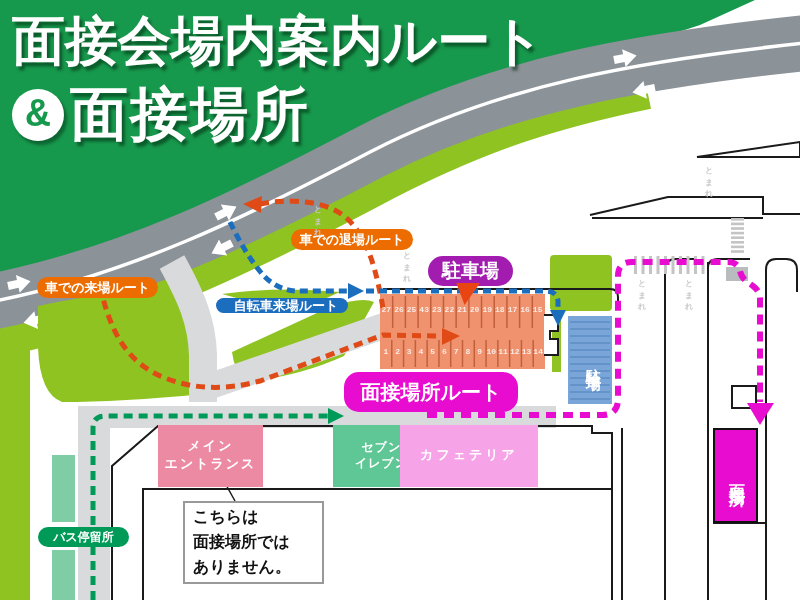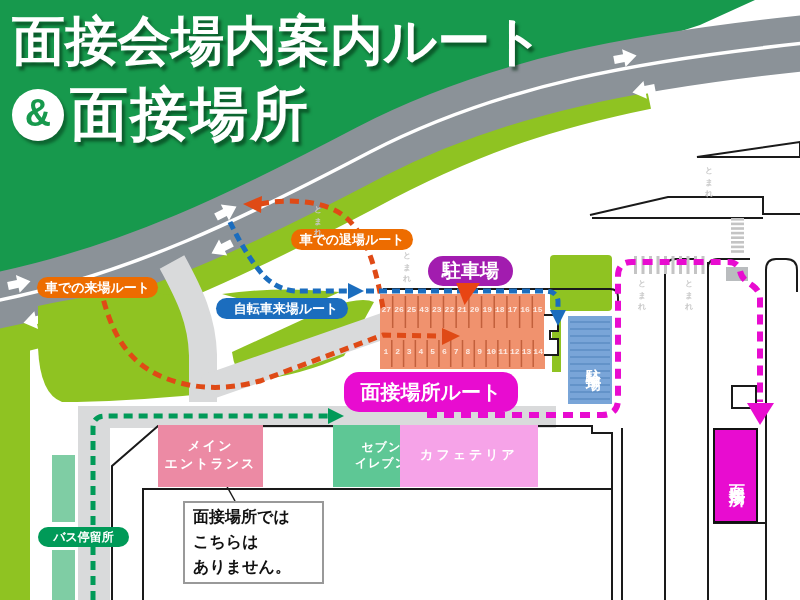--- a/index.html
+++ b/index.html
@@ -14,21 +14,21 @@
   .amp-circle{width:52px;height:52px;border-radius:50%;background:#fff;display:flex;
               align-items:center;justify-content:center;font-size:40px;font-weight:900;color:#17994d;
               box-shadow:3px 4px 3px rgba(0,40,15,.45);}
   .title-l2 .t2{font-size:58px;font-weight:900;color:#fff;text-shadow:3px 4px 3px rgba(0,40,15,.55);
                 white-space:nowrap;letter-spacing:2px;}
   
   .pill{border-radius:12px;color:#fff;font-weight:bold;display:flex;align-items:center;
         justify-content:center;white-space:nowrap;}
   .pill-exit   {left:291px;top:229px;width:122px;height:21px;font-size:13px;background:#ed6c00;}
   .pill-arrival{left:37px; top:277px;width:121px;height:21px;font-size:13px;background:#ed6c00;}
-  .pill-bike   {left:216px;top:298px;width:124px;height:21px;font-size:13px;background:#1b6dbe;padding-left:8px;}
+  .pill-bike   {left:216px;top:298px;width:124px;height:15px;font-size:13px;background:#1b6dbe;padding-left:8px;}
   .pill-iroute {left:344px;top:372px;width:174px;height:40px;font-size:20px;background:#e80cd0;border-radius:15px;}
   .pill-bus    {left:38px; top:527px;width:91px; height:20px;font-size:12px;background:#009a58;}
   .bubble-parking{left:428px;top:256px;width:85px;height:30px;border-radius:15px;background:#a21caf;
         color:#fff;font-size:19px;font-weight:bold;display:flex;align-items:center;justify-content:center;}
   .bubble-tail{left:452px;top:283px;width:28px;height:22px;background:#e84513;
         clip-path:polygon(15% 0,100% 0,45% 100%);}
   
   .blk{color:#fff;font-weight:bold;display:flex;flex-direction:column;align-items:center;
        justify-content:center;text-align:center;line-height:1.35;}
   .blk-main{left:158px;top:425px;width:105px;height:62px;background:#ec8aa4;font-size:13px;letter-spacing:2px;}
@@ -237,22 +237,22 @@
   <span>セブン</span>
   <span>イレブン</span>
 </div>
 <div class="abs blk blk-cafe">
   <span>カフェテリア</span>
 </div>
 
 <div class="abs interview-place v-text">面接場所</div>
 
 <div class="abs notice">
+  <div>こちらは</div>
   <div>面接場所では</div>
-  <div>こちらは</div>
   <div>ありません。</div>
 </div>
 
 <div class="abs tomare" style="left:313px;top:200px;">とまれ</div>
 <div class="abs tomare" style="left:402px;top:246px;">とまれ</div>
 <div class="abs tomare" style="left:704px;top:161px;">とまれ</div>
 <div class="abs tomare" style="left:637px;top:274px;">とまれ</div>
 <div class="abs tomare" style="left:684px;top:274px;">とまれ</div>
 
 <div id="prow-top" class="abs prow">

